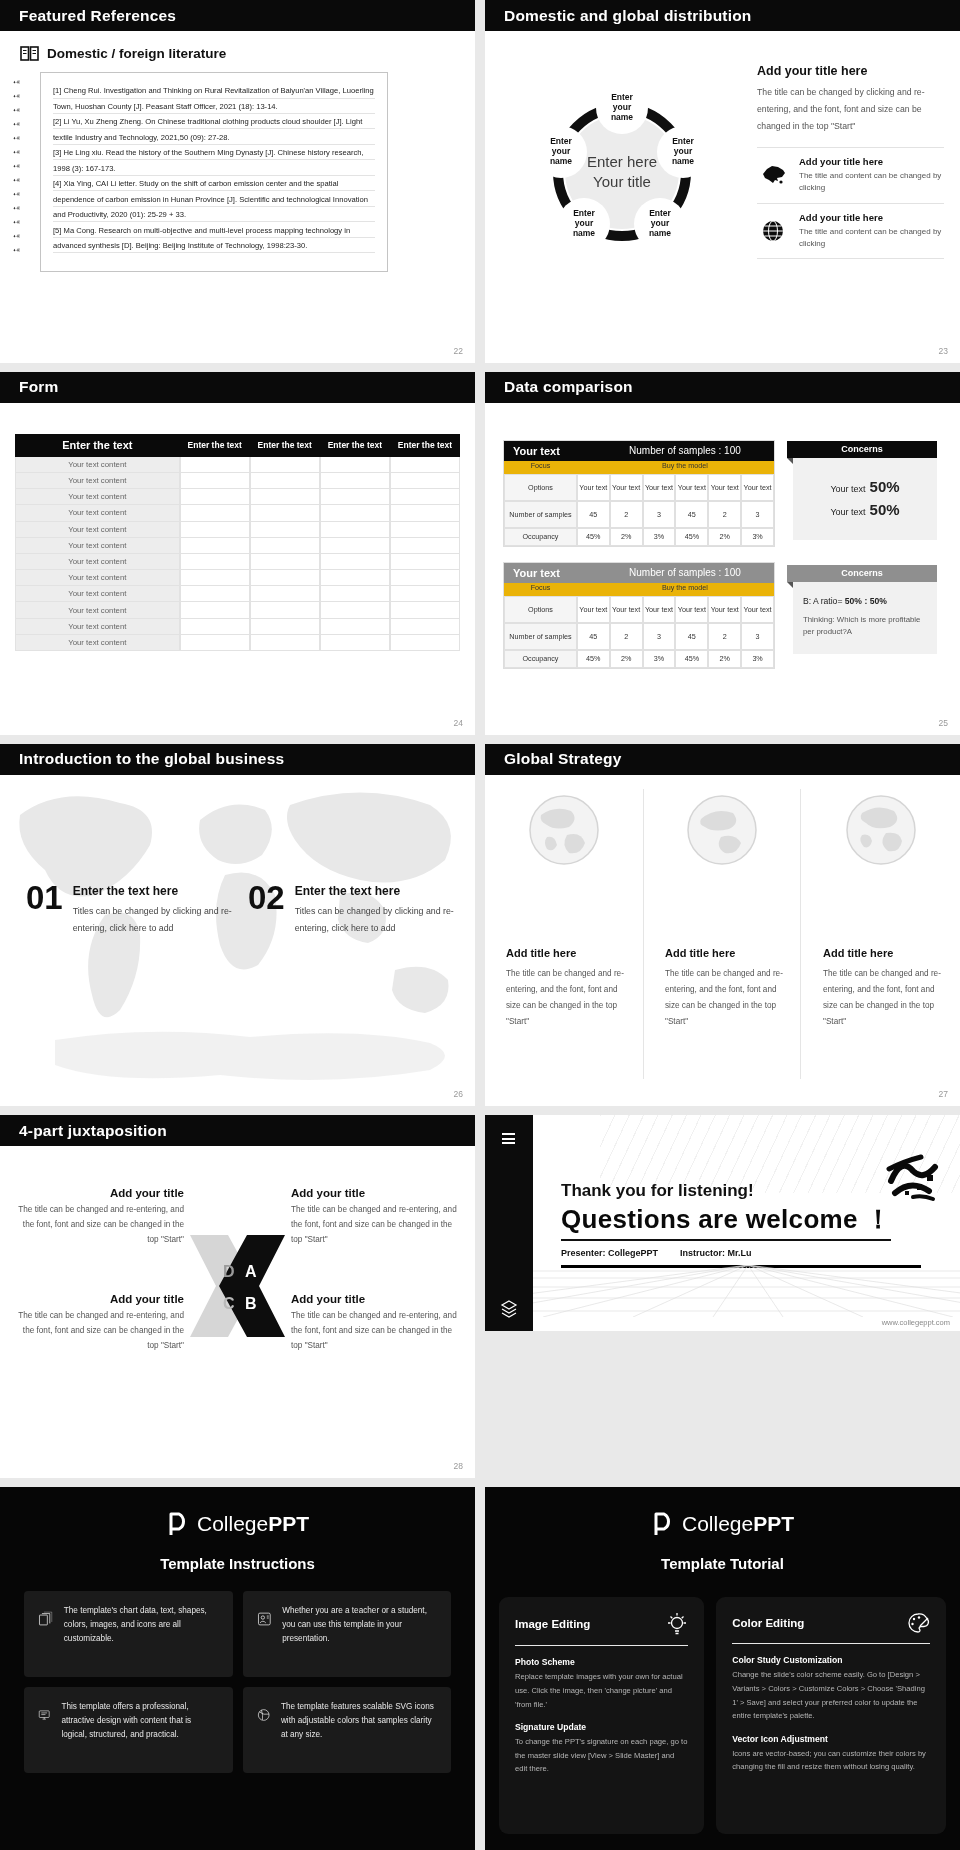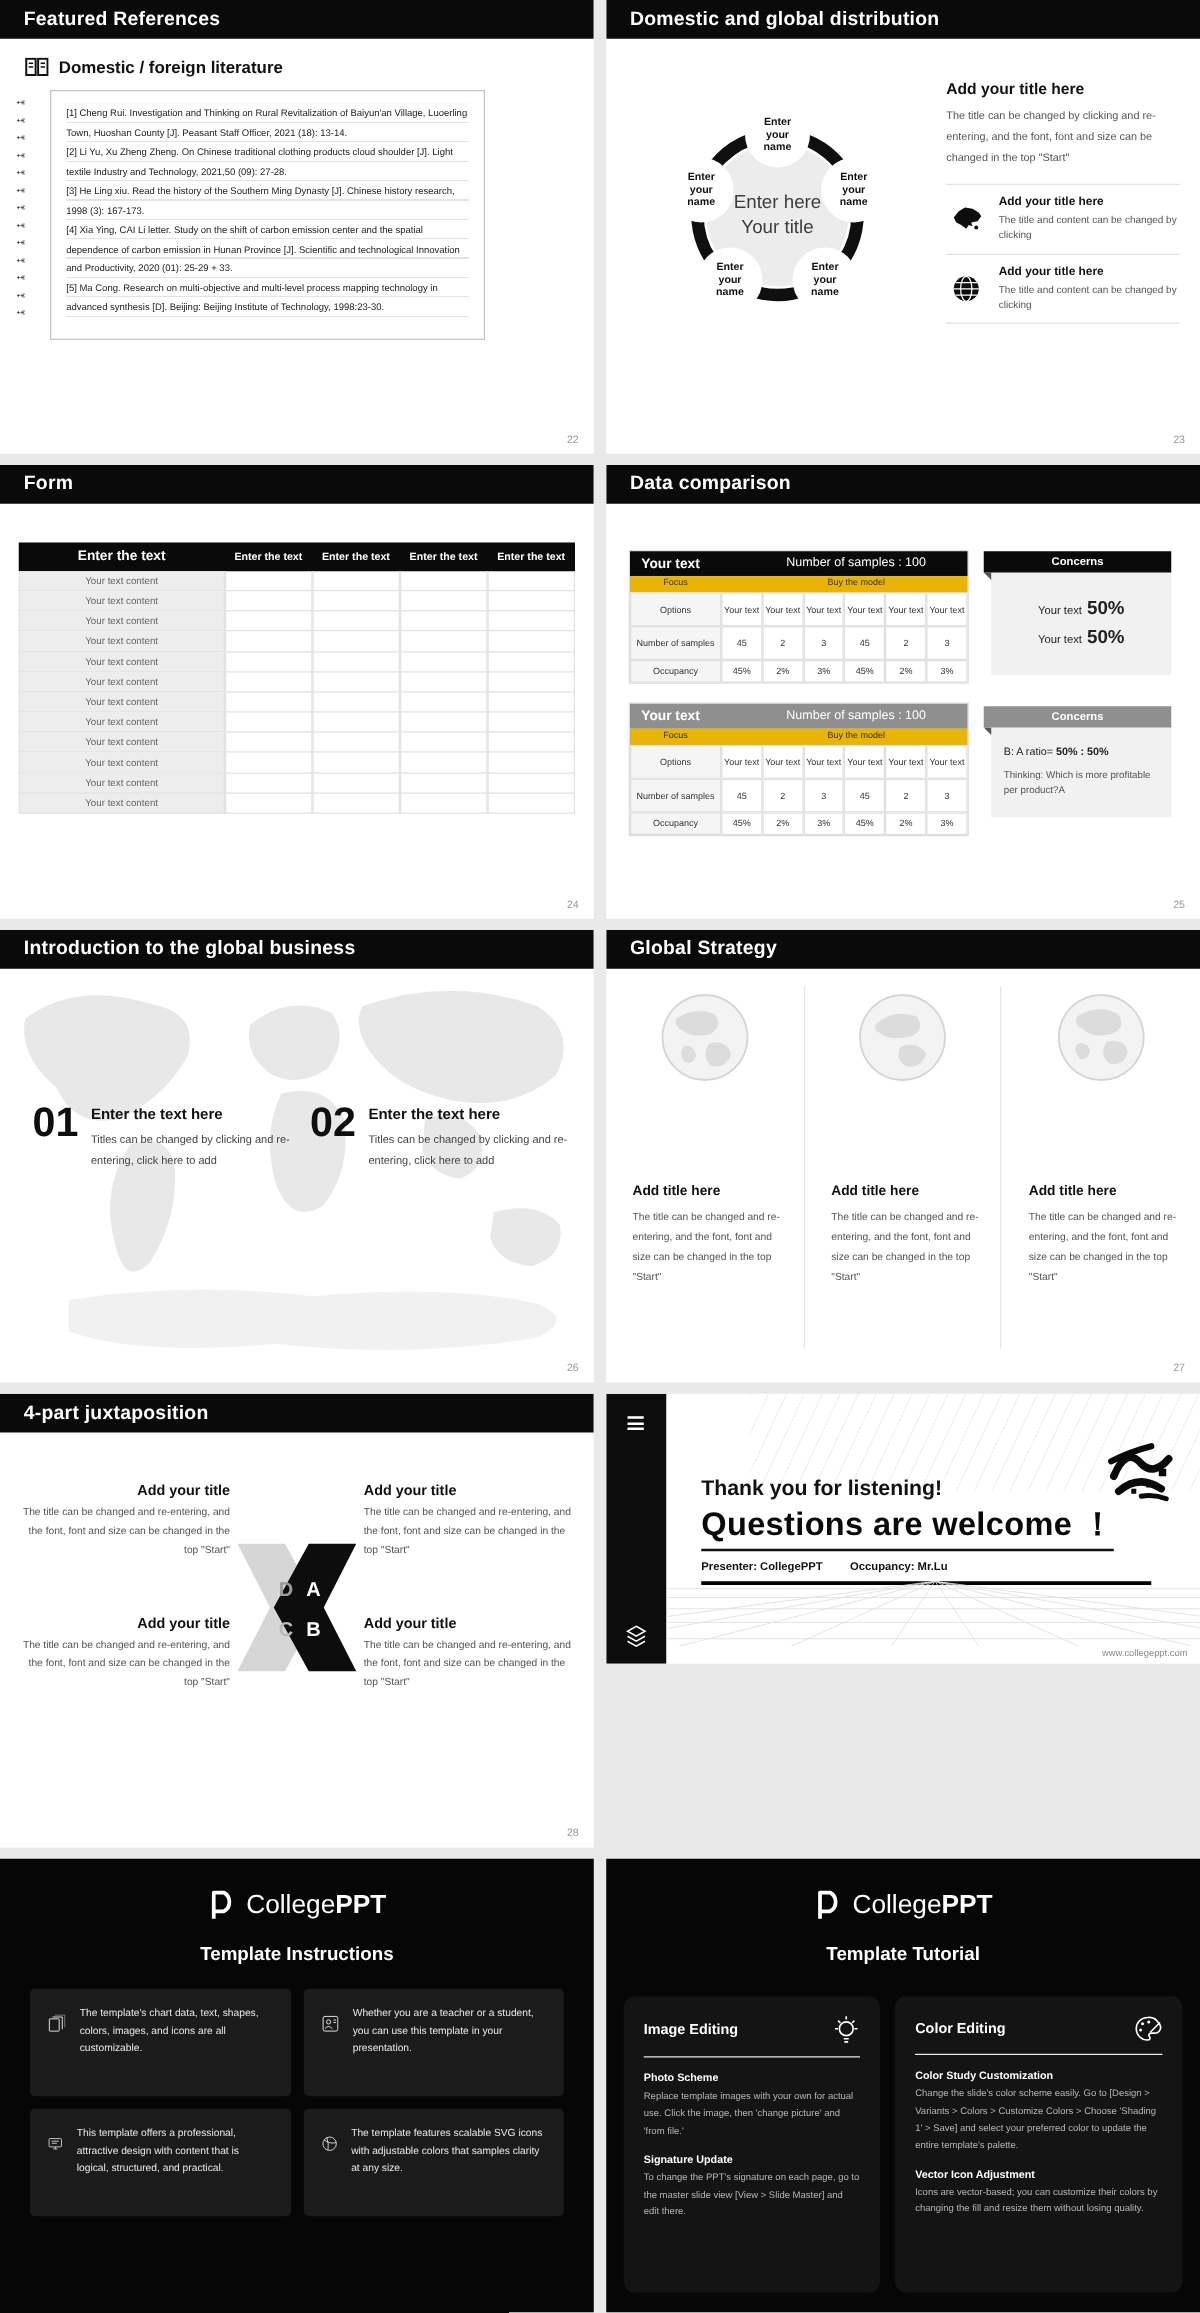--- a/index.html
+++ b/index.html
@@ -575,21 +575,21 @@
           <path d="M2 10 L9 14 L16 10"></path>
           <path d="M2 14 L9 18 L16 14"></path>
         </g>
       </svg>
     </div>
     <div class="t-h1">Thank you for listening!</div>
     <div class="t-h2">Questions are welcome ！</div>
     <div class="t-rule1"></div>
     <div class="t-pres">
       <span>Presenter: CollegePPT</span>
-      <span>Occupancy: Mr.Lu</span>
+      <span>Instructor: Mr.Lu</span>
     </div>
     <div class="t-rule2"></div>
     <svg class="t-grid" viewBox="0 0 430 52" preserveAspectRatio="none">
       <g stroke="#e0e0e0" stroke-width="0.7" fill="none">
         <line x1="215" y1="0" x2="-180" y2="52"></line>
           <line x1="215" y1="0" x2="-80" y2="52"></line>
         <line x1="215" y1="0" x2="10" y2="52"></line>
           <line x1="215" y1="0" x2="100" y2="52"></line>
         <line x1="215" y1="0" x2="180" y2="52"></line>
           <line x1="215" y1="0" x2="250" y2="52"></line>

